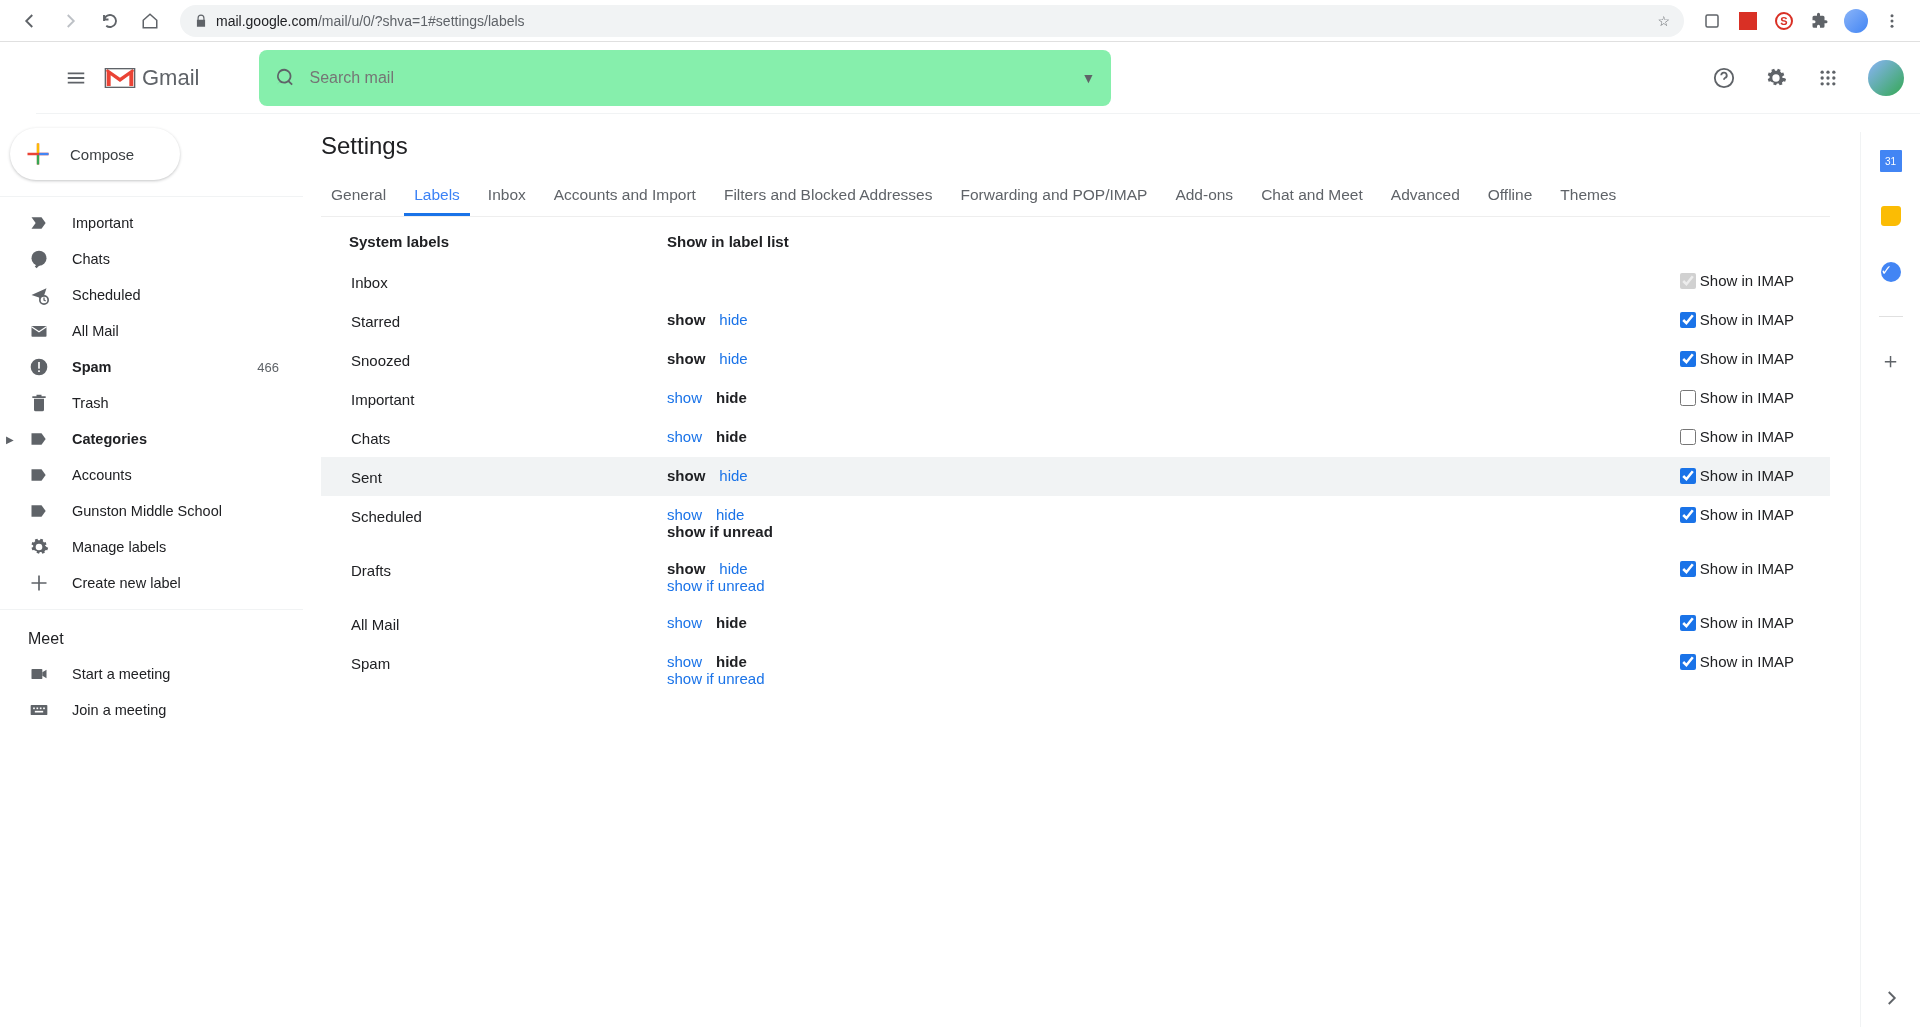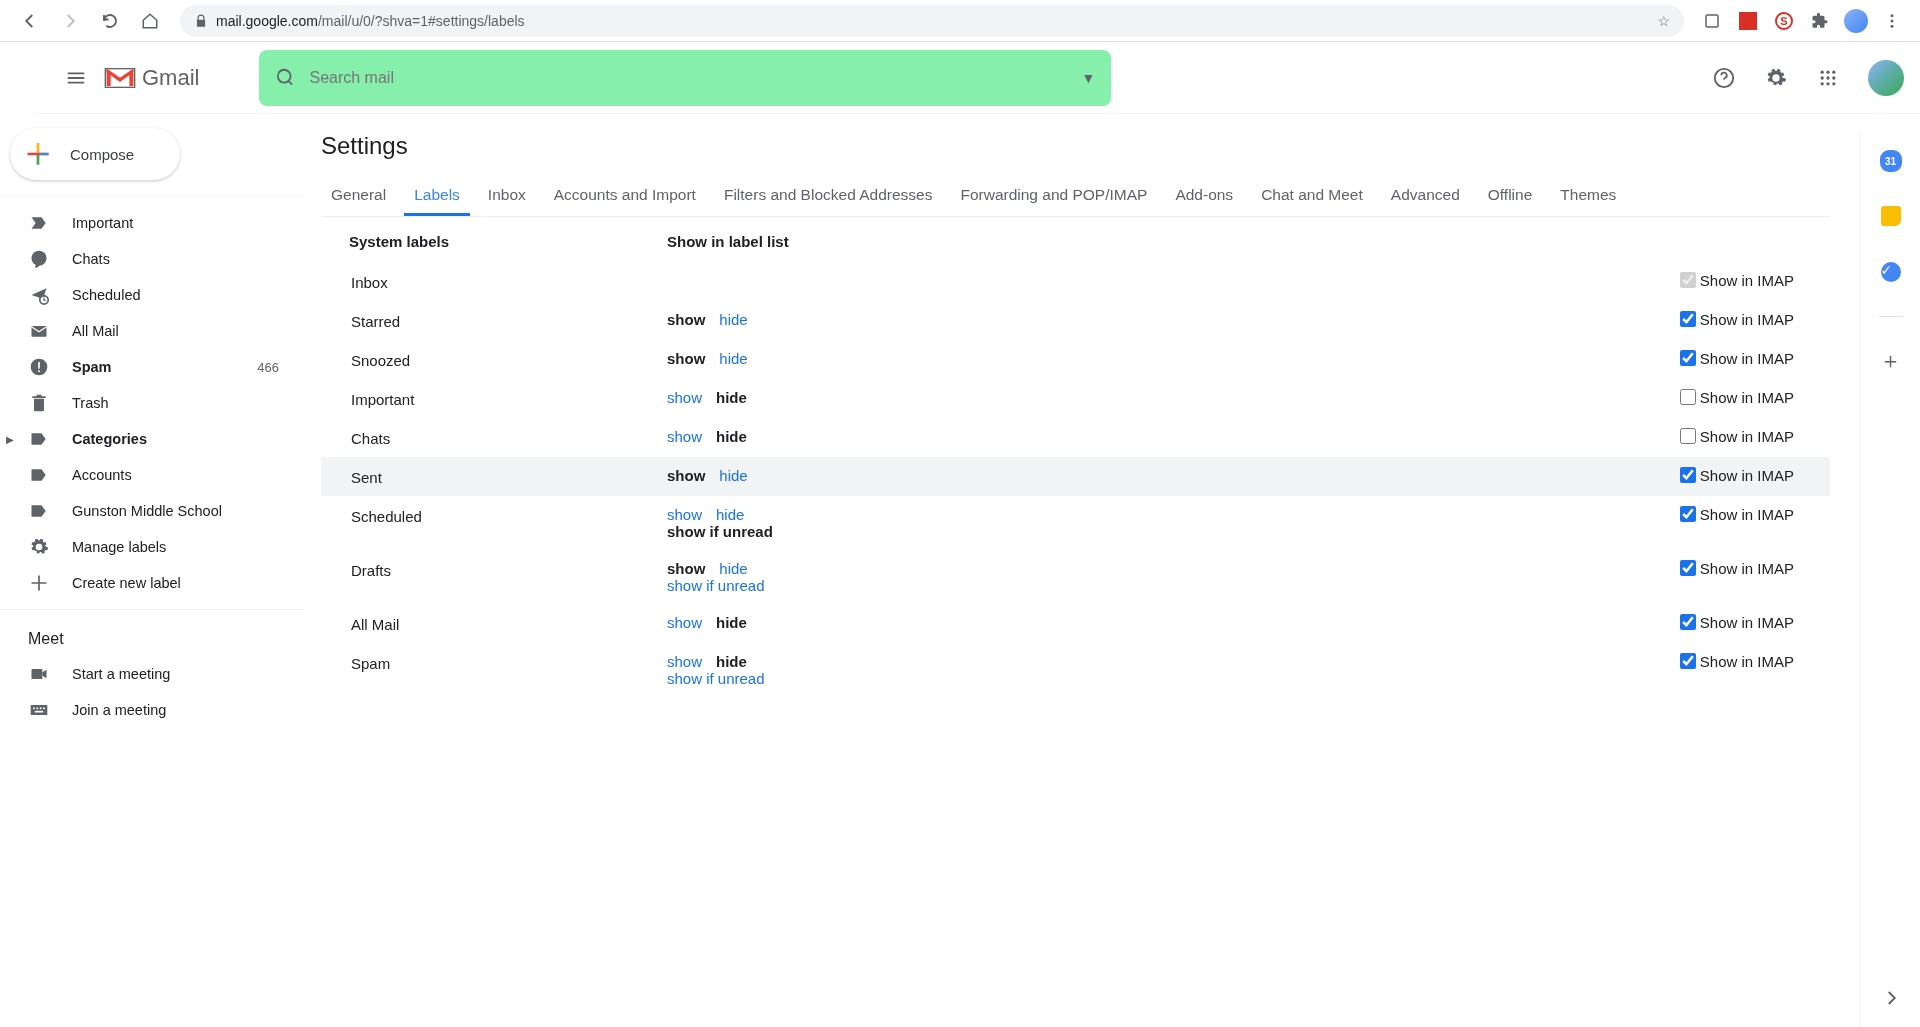--- a/index.html
+++ b/index.html
@@ -59,31 +59,31 @@
   .tab.active { color: #3b82f6; border-bottom: 3px solid #1a73e8; padding-bottom: 9px; }
 
   .labels-table { margin-top: 4px; }
   .labels-header { display: flex; padding: 12px 0 12px 28px; font-weight: 700; font-size: 15px; }
   .col-name { width: 318px; }
   .col-show { width: 560px; }
   .label-row { display: flex; align-items: flex-start; padding: 10px 0 10px 30px; font-size: 15px; }
   .label-row.hover { background: #f1f3f4; }
   .label-row .name { width: 316px; padding-top: 2px; }
   .label-row .showhide { width: 560px; }
-  .label-row .imap { flex:1; text-align: right; padding-right: 36px; display:flex; justify-content:flex-end; align-items:flex-start; gap:4px; }
+  .label-row .imap { flex:1; text-align: right; padding-right: 36px; display:flex; justify-content:flex-end; align-items:flex-end; gap:4px; }
   .showhide span { margin-right: 14px; }
   .link { color: #1a73e8; cursor: pointer; }
   .selected { font-weight: 700; color: #202124; }
   .imap input { width: 16px; height: 16px; accent-color: #1a73e8; }
   .imap label { font-size: 15px; }
 
   
   .side-panel { width: 60px; flex-shrink: 0; border-left: 1px solid #f1f3f4; display: flex; flex-direction: column; align-items: center; padding-top: 18px; gap: 32px; }
   .side-icon { width: 24px; height: 24px; cursor: pointer; display:flex; align-items:center; justify-content:center; }
-  .cal-icon { background: #4285f4; color: #fff; font-size: 10px; font-weight: bold; border-radius: 9px; width:22px; height:22px;text-align:right; }
+  .cal-icon { background: #4285f4; color: #fff; font-size: 10px; font-weight: normal; border-radius: 1px; width:22px; height:22px;text-align:right; }
   .keep-icon { width: 20px; height: 20px; background: #fbbc04; border-radius: 3px 3px 6px 3px; }
   .tasks-icon { width: 20px; height: 20px; background: #4285f4; border-radius: 50%; color:#fff; }
   .side-expand { margin-top: auto; margin-bottom: 20px; color:#5f6368; cursor:pointer; }
 
   svg { display: block; }
 </style>
 </head>
 <body>
 
 <div class="chrome-bar">

